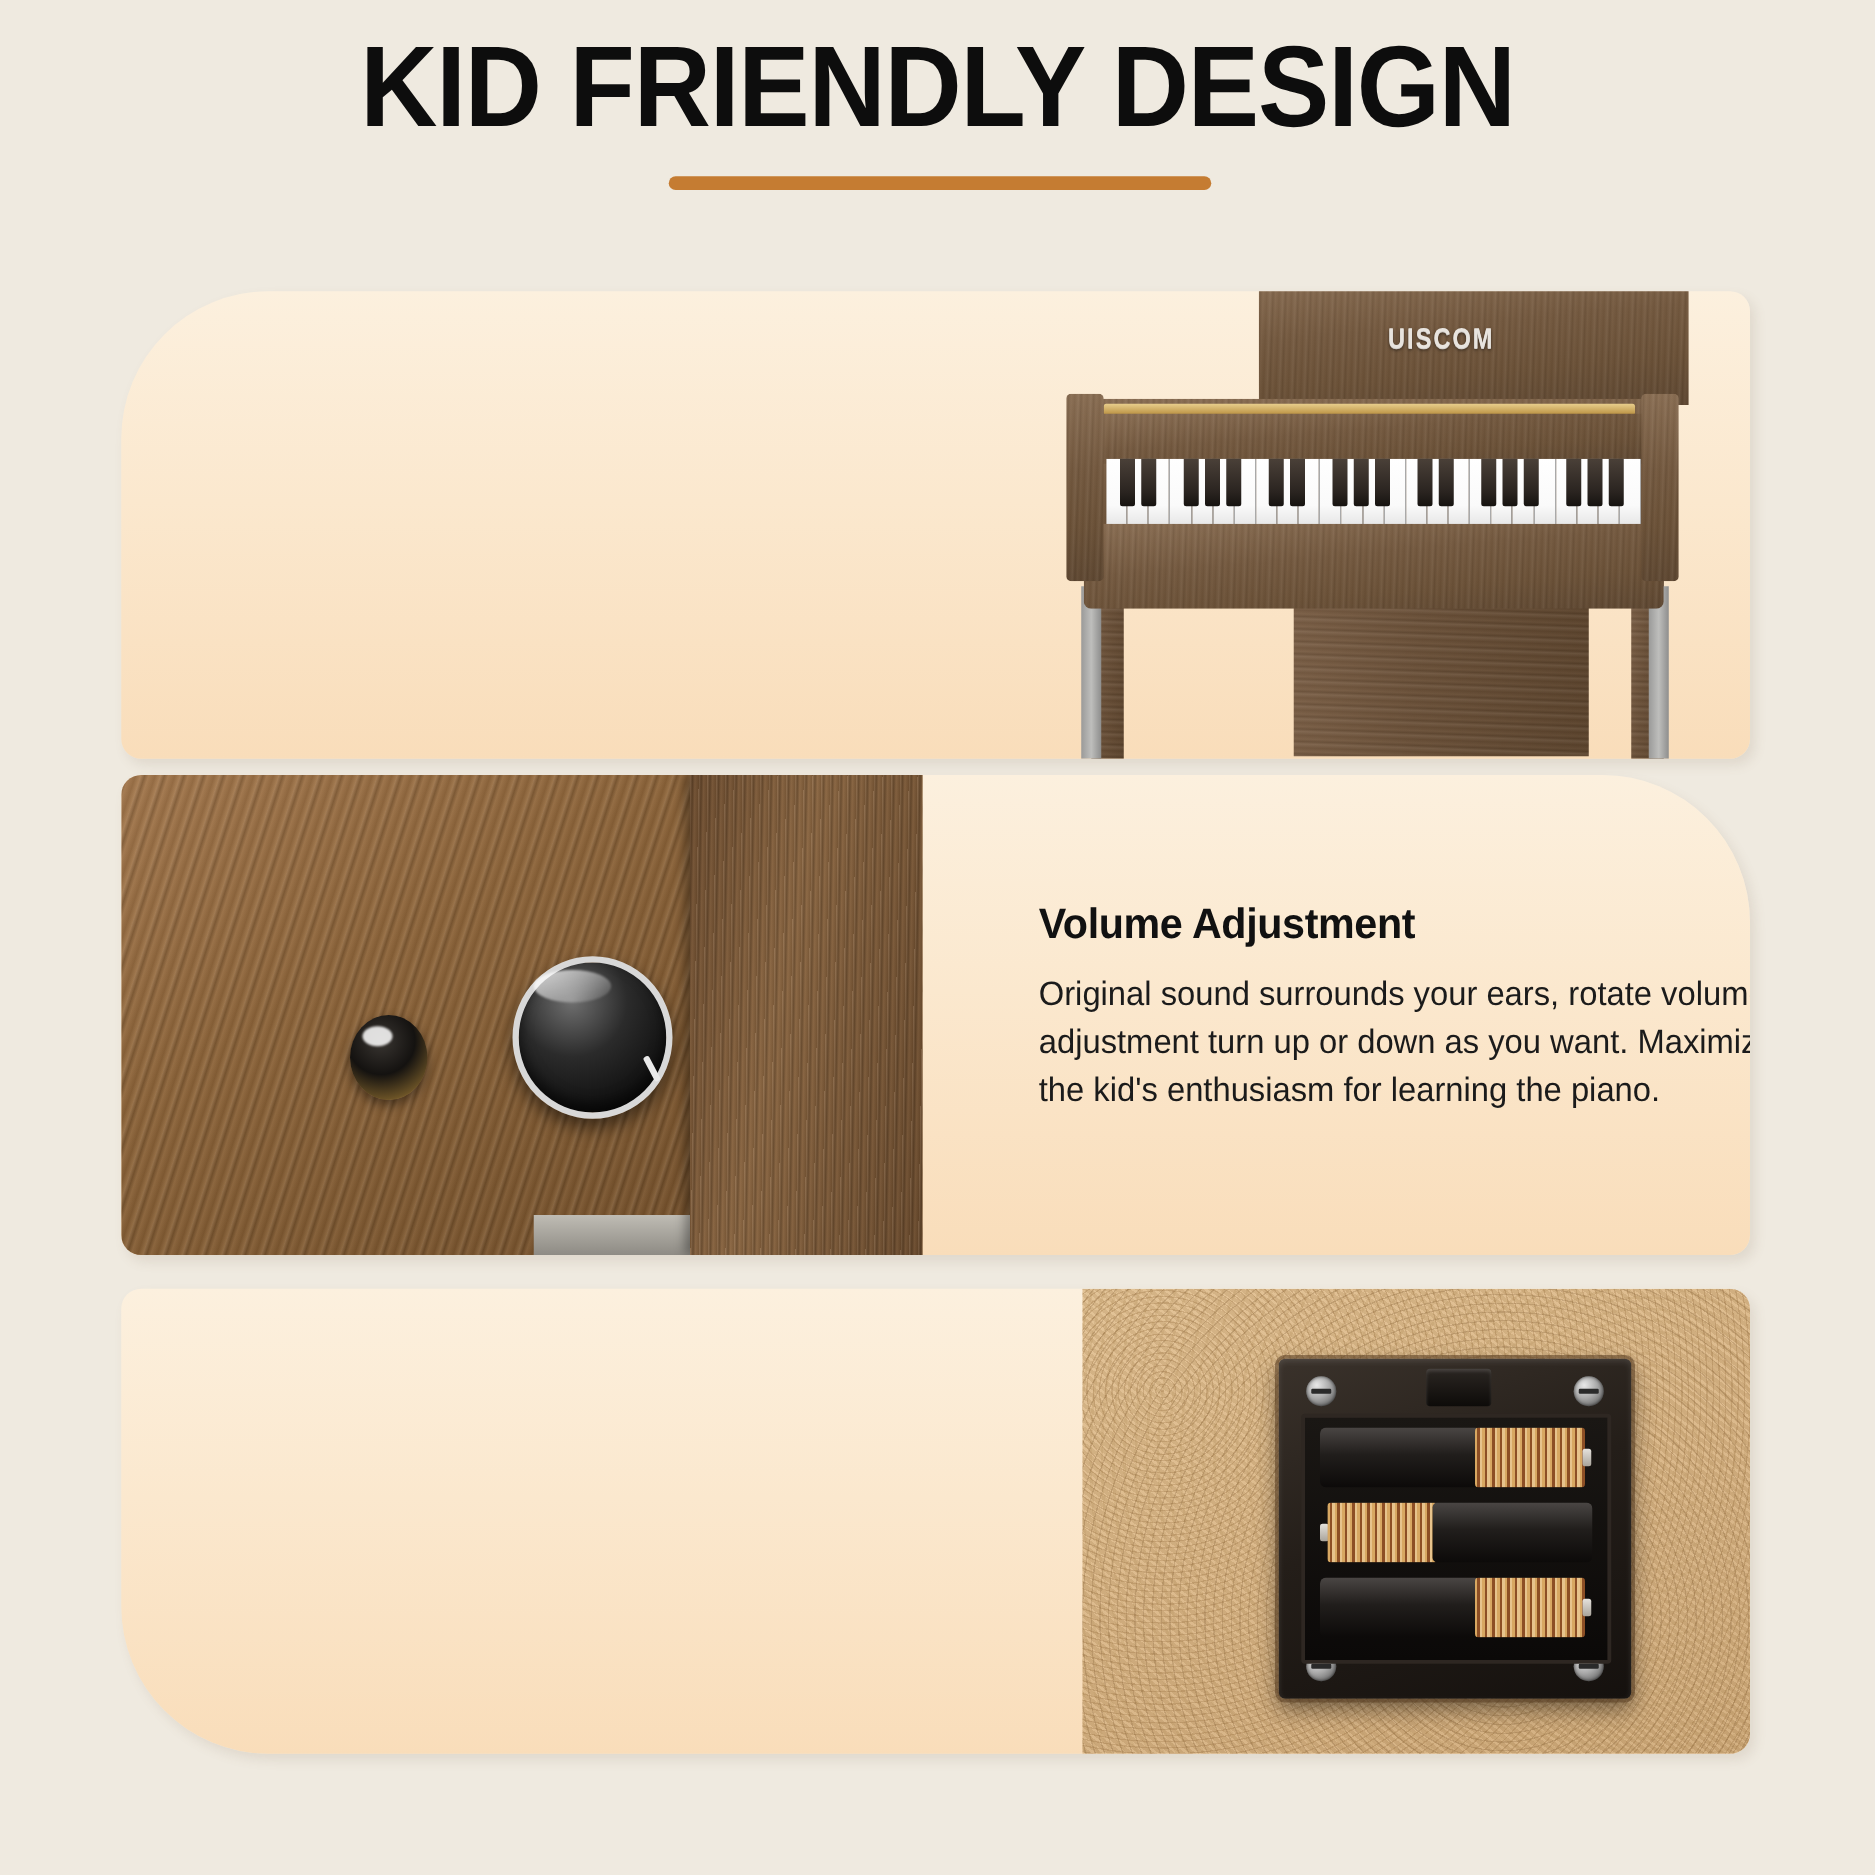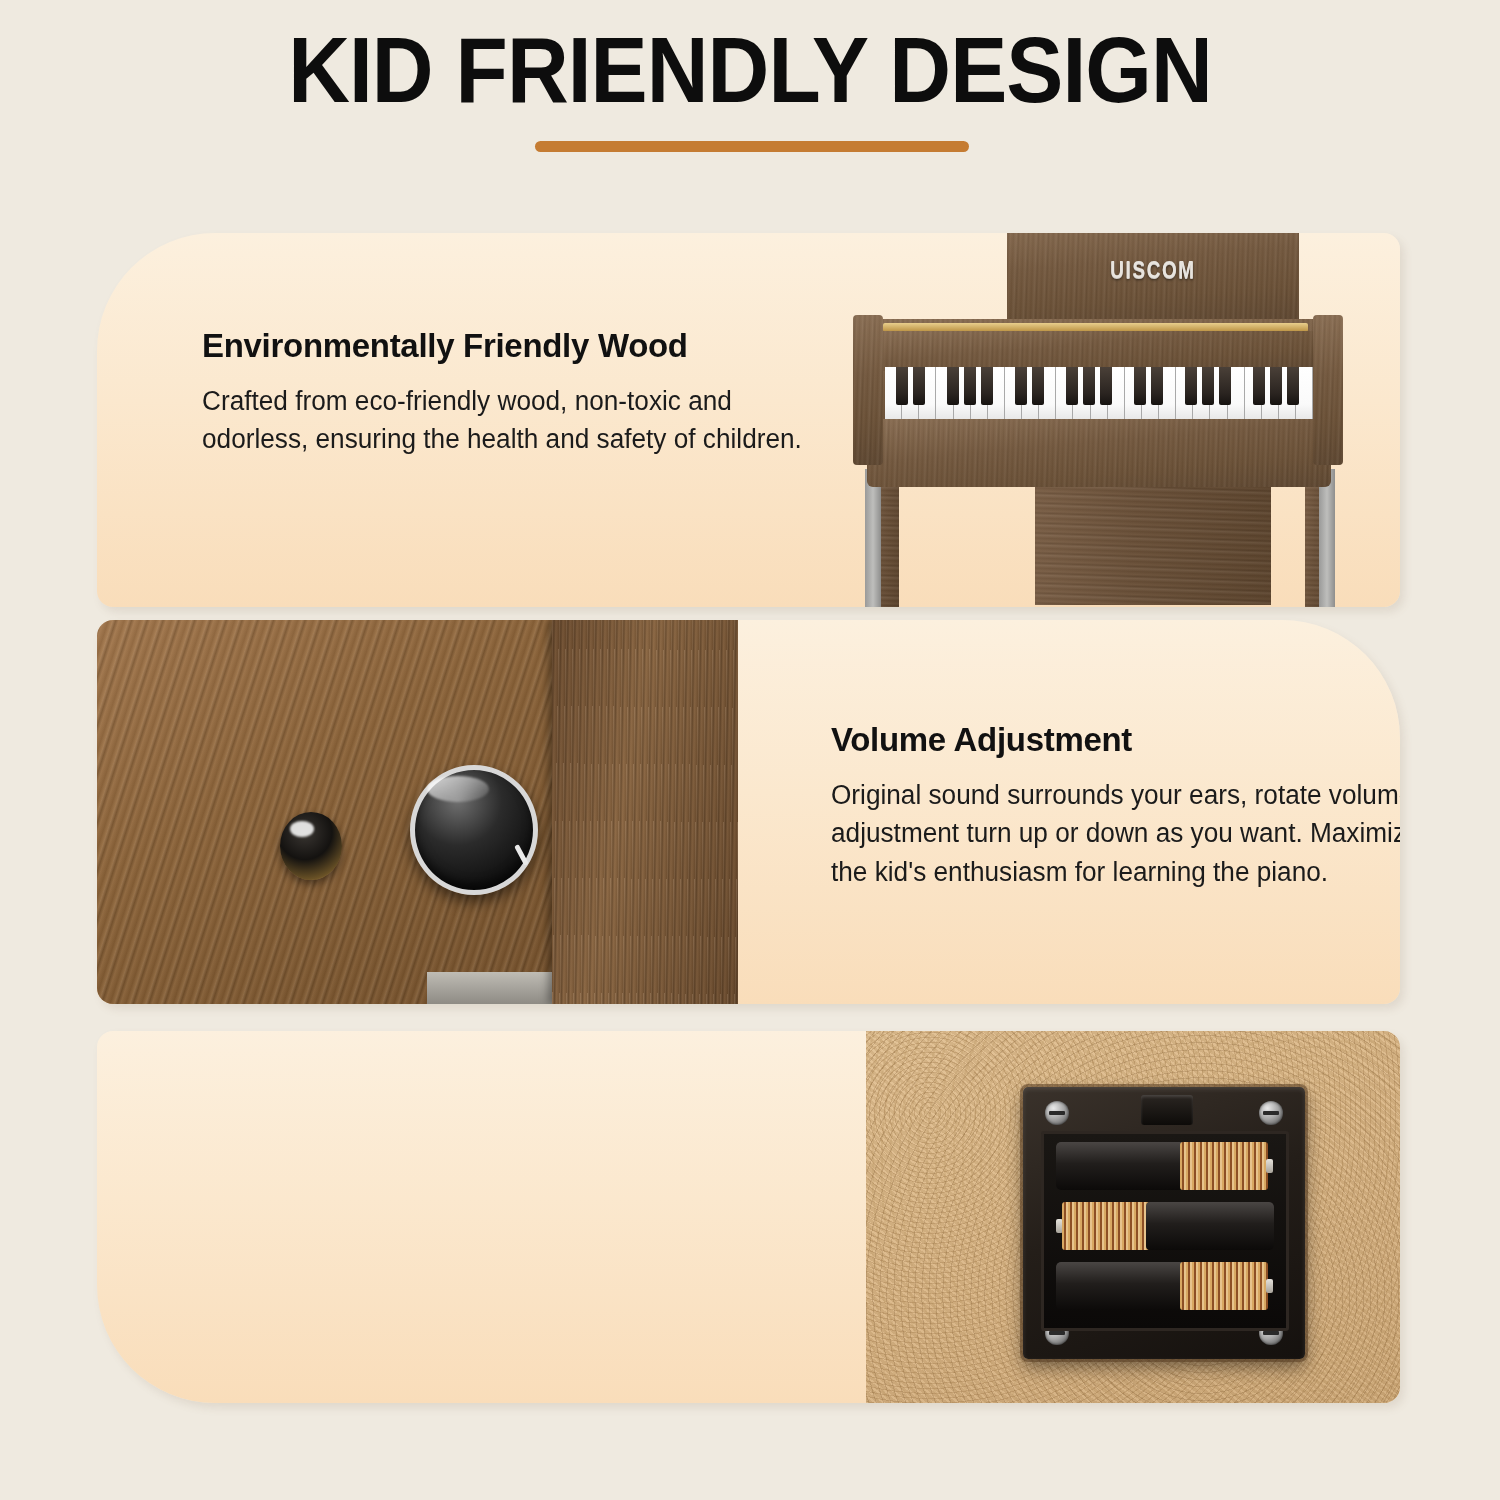--- a/index.html
+++ b/index.html
@@ -62,21 +62,21 @@
   }
   .wood-v{
     background:
       repeating-linear-gradient(2deg,
         rgba(255,255,255,0.07) 0px, rgba(0,0,0,0.09) 2px,
         rgba(255,255,255,0.03) 4px, rgba(0,0,0,0.05) 7px,
         rgba(255,255,255,0.07) 10px),
       linear-gradient(95deg,#7C6047 0%,#6A5038 45%,#5B432C 100%);
   }
   .music-rest{
-    position:absolute;left:250px;top:0px;width:292px;height:105px;
+    position:absolute;left:250px;top:0px;width:344px;height:105px;
     border-radius:11px 11px 0 0;
   }
   .brand{
     position:absolute;left:0;top:38px;width:292px;text-align:center;
     font-size:23px;font-weight:bold;letter-spacing:2px;
     color:#E8E4DE;
     text-shadow:0 1px 0 rgba(255,255,255,.75),0 2px 3px rgba(0,0,0,.55);
     transform:scaleX(0.82);
   }
   .back-panel{
@@ -242,24 +242,20 @@
 </head>
 <body>
 
 <div class="header">
   <div class="page-title">KID FRIENDLY DESIGN</div>
   <div class="title-rule"></div>
 </div>
 
 <div class="card" id="card1">
 
-  <div class="card-text">
-    <h2 class="card-title">Environmentally Friendly Wood</h2>
-    <p class="card-body">Crafted from eco-friendly wood, non-toxic and odorless, ensuring the health and safety of children.</p>
-  </div>
 
   <div class="piano">
 
     <div class="back-panel wood-v"></div>
     <div class="leg wood-v" style="left:116px;"></div>
     <div class="leg wood-v" style="left:548px;"></div>
     <div class="foot-grey" style="left:108px;"></div>
     <div class="foot-grey" style="left:562px;"></div>
 
     <div class="music-rest wood">

